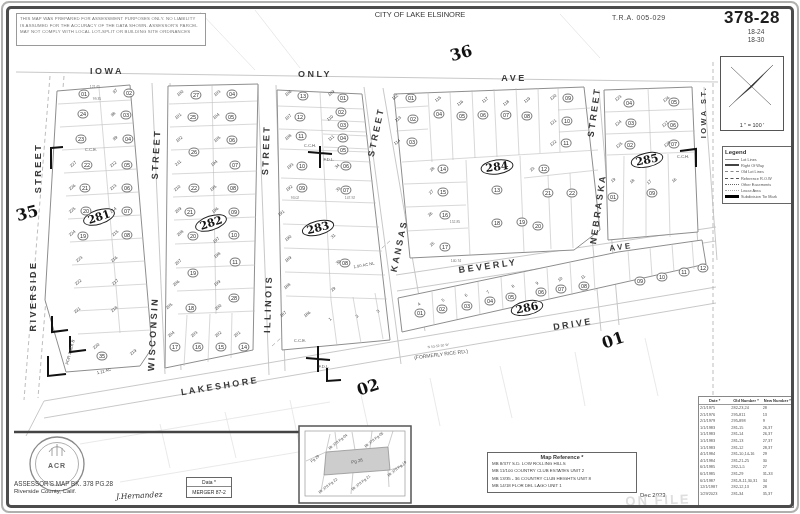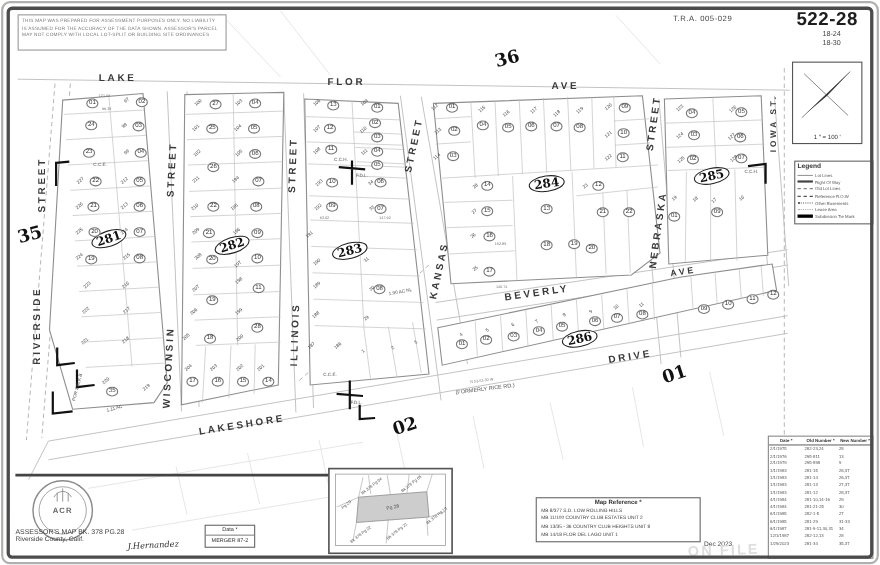--- a/index.html
+++ b/index.html
@@ -140,24 +140,25 @@
   <div class="frame-outer"></div>
   <div class="frame-inner"></div>
 
   <div class="box disclaimer" id="disclaimer">
       <div>THIS MAP WAS PREPARED FOR ASSESSMENT PURPOSES ONLY.  NO LIABILITY</div>
       <div>IS ASSUMED FOR THE ACCURACY OF THE DATA SHOWN.  ASSESSOR'S PARCEL</div>
       <div>MAY NOT COMPLY WITH LOCAL LOT-SPLIT OR BUILDING SITE ORDINANCES</div>
     </div>
 
   <div class="box titleblock">
+    <div class="t2">CITY OF LAKE ELSINORE</div>
   </div>
 
   <div class="box tra">T.R.A.  005-029</div>
-  <div class="box sheetno">522-28</div>
+  <div class="box sheetno">378-28</div>
   <div class="box refs">
     <div>18-24</div>
     <div>18-30</div>
   </div>
 
   <div class="box compass">
     <svg width="59" height="58" viewBox="0 0 59 58">
       <path d="M8,50 L52,8 M10,10 L50,48" stroke="#777" stroke-width="0.8" fill="none"></path>
       <polygon points="52,8 12,46 31,30" fill="#333"></polygon>
     </svg>
@@ -299,22 +300,22 @@
           <tr>
             <td>1/29/2023</td>
             <td>281-34</td>
             <td>35,37</td>
           </tr>
         </tbody>
     </table>
   </div>
 
   <div id="overlay">
-      <span class="lbl street" style="left: 107px; top: 71px; transform: translate(-50%, -50%) rotate(0deg);">LAKE</span>
-      <span class="lbl street" style="left: 315px; top: 74px; transform: translate(-50%, -50%) rotate(0deg);">FLOR</span>
+      <span class="lbl street" style="left: 107px; top: 71px; transform: translate(-50%, -50%) rotate(0deg);">IOWA</span>
+      <span class="lbl street" style="left: 315px; top: 74px; transform: translate(-50%, -50%) rotate(0deg);">ONLY</span>
       <span class="lbl street" style="left: 514px; top: 78px; transform: translate(-50%, -50%) rotate(0deg);">AVE</span>
       <span class="lbl street" style="left: 38px; top: 168px; transform: translate(-50%, -50%) rotate(-90deg);">STREET</span>
       <span class="lbl street" style="left: 33px; top: 296px; transform: translate(-50%, -50%) rotate(-90deg);">RIVERSIDE</span>
       <span class="lbl street" style="left: 156px; top: 154px; transform: translate(-50%, -50%) rotate(-87deg);">STREET</span>
       <span class="lbl street" style="left: 153px; top: 334px; transform: translate(-50%, -50%) rotate(-87deg);">WISCONSIN</span>
       <span class="lbl street" style="left: 266px; top: 150px; transform: translate(-50%, -50%) rotate(-88deg);">STREET</span>
       <span class="lbl street" style="left: 268px; top: 304px; transform: translate(-50%, -50%) rotate(-88deg);">ILLINOIS</span>
       <span class="lbl street" style="left: 376px; top: 132px; transform: translate(-50%, -50%) rotate(-78deg);">STREET</span>
       <span class="lbl street" style="left: 399px; top: 246px; transform: translate(-50%, -50%) rotate(-78deg);">KANSAS</span>
       <span class="lbl street" style="left: 594px; top: 112px; transform: translate(-50%, -50%) rotate(-82deg);">STREET</span>

